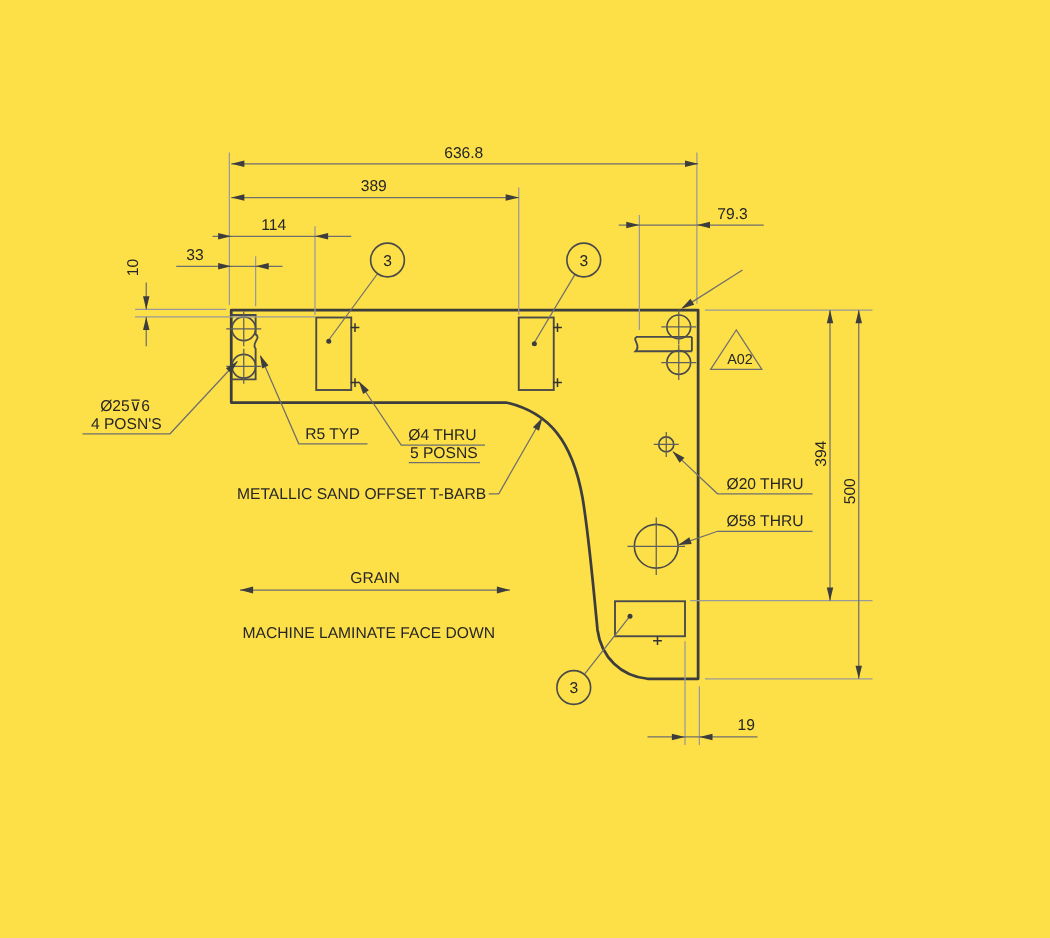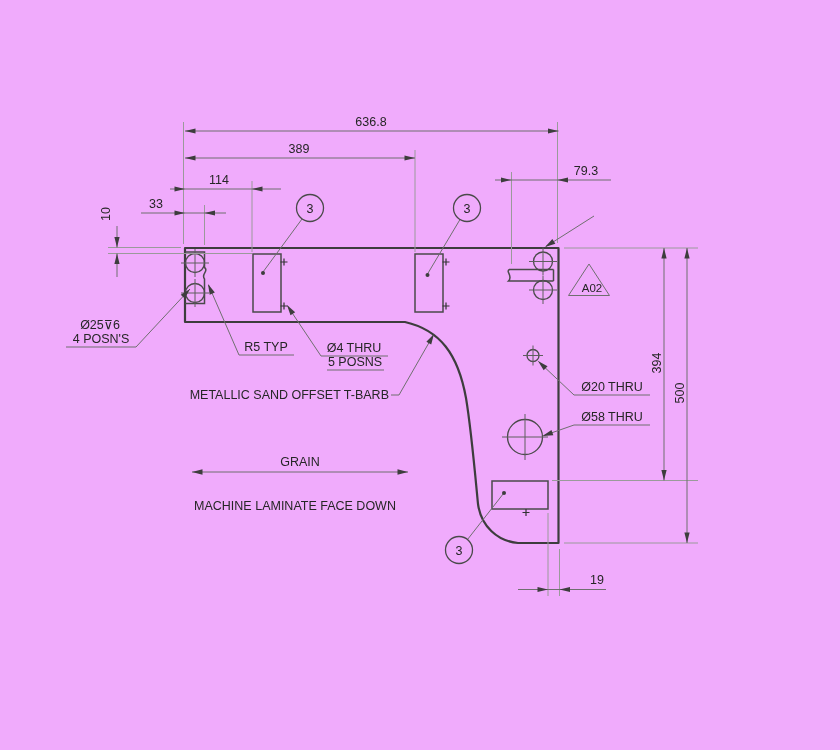--- a/index.html
+++ b/index.html
@@ -1,16 +1,16 @@
 <!DOCTYPE html>
 <html><head>
 <meta charset="utf-8">
 <style>
   html,body{margin:0;padding:0;background:#fff;}
-  .stage{width:840px;height:750px;background:#f0abfc;position:relative;font-family:"Liberation Sans","DejaVu Sans",sans-serif;}
+  .stage{width:840px;height:750px;background:#fde047;position:relative;font-family:"Liberation Sans","DejaVu Sans",sans-serif;}
   svg text{font-family:"Liberation Sans","DejaVu Sans",sans-serif;font-size:12.5px;fill:#262626;}
   .outline{stroke:#3d3d3d;stroke-width:2.2;fill:none;stroke-linejoin:round;}
   .feature{stroke:#4a4a4a;stroke-width:1.5;fill:none;}
   .hole{stroke:#4a4a4a;stroke-width:1.3;fill:none;}
   .cl{stroke:#5f5f5f;stroke-width:1;fill:none;}
   .thin{stroke:#6f6f6f;stroke-width:1;fill:none;}
   .ext{stroke:#9a9a9a;stroke-width:1;fill:none;}
   .arrow{fill:#3d3d3d;stroke:none;}
   .dot{fill:#3d3d3d;stroke:none;}
   .mid{text-anchor:middle;}

